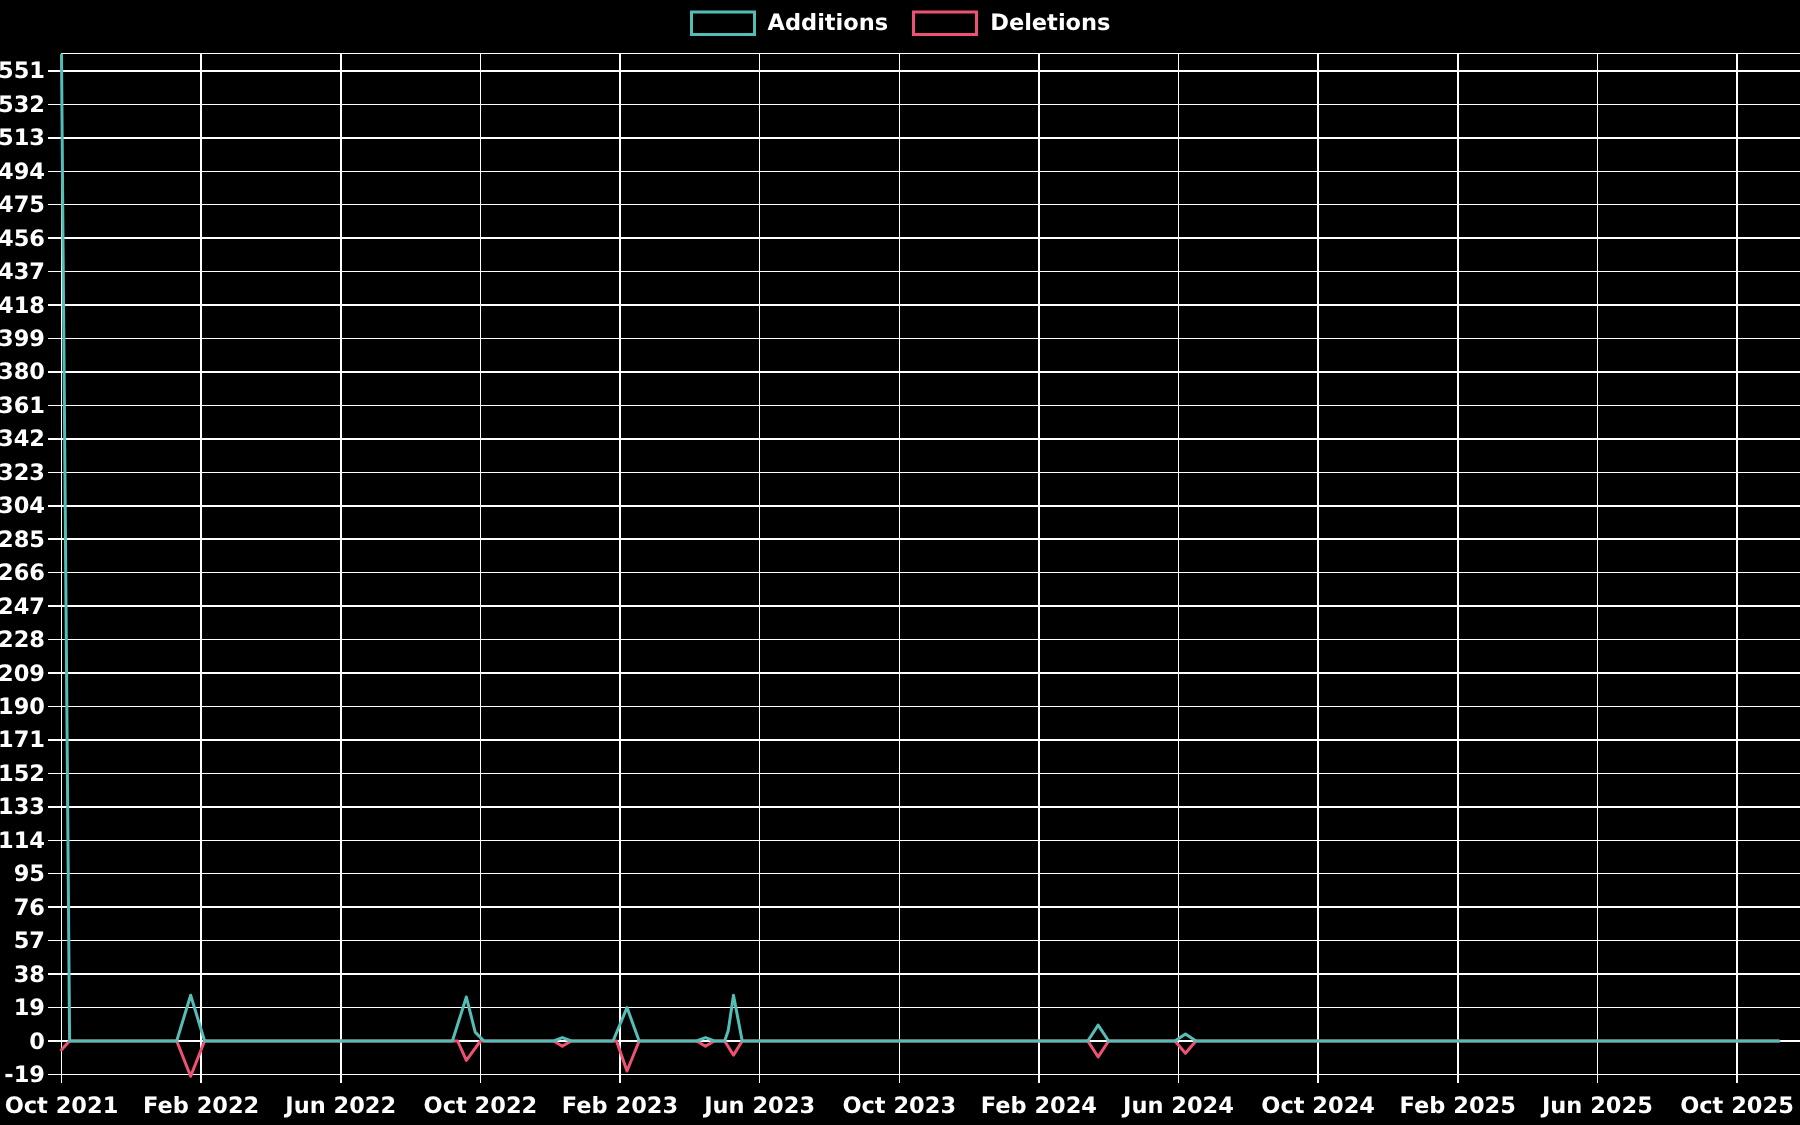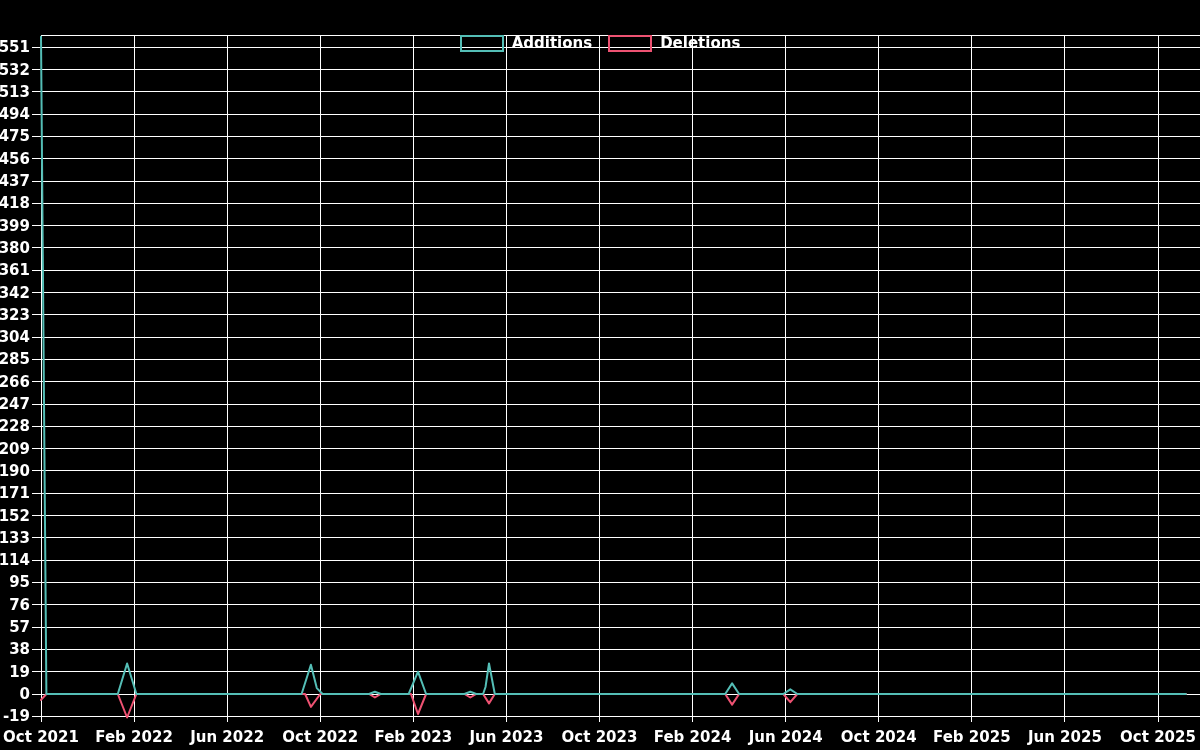--- a/index.html
+++ b/index.html
@@ -1,18 +1,18 @@
 <!DOCTYPE html>
 <html><head>
 <meta charset="utf-8">
 <style>
   html,body{margin:0;padding:0;background:#000;width:1200px;height:750px;overflow:hidden;}
   body{font-family:"DejaVu Sans","Liberation Sans",sans-serif;}
   #stage{position:relative;width:1200px;height:750px;background:#000;}
-  #legend{position:absolute;top:7px;left:0;right:0;display:flex;justify-content:center;align-items:center;gap:16px;margin-top:28px;}
+  #legend{position:absolute;top:7px;left:0;right:0;display:flex;justify-content:center;align-items:center;gap:16px;}
   .legend-item{display:flex;align-items:center;gap:8px;cursor:pointer;}
   .legend-swatch{display:inline-block;width:40px;height:13px;border:2px solid #fff;background:transparent;}
   .legend-label{color:#fff;font-size:15px;font-weight:bold;line-height:1;}
   svg{position:absolute;left:0;top:0;}
   .gridline{stroke:#ffffff;stroke-width:1;shape-rendering:crispEdges;}
   .tickmark{stroke:#ffffff;stroke-width:1;shape-rendering:crispEdges;}
   .ticklabel{fill:#ffffff;font-size:15px;font-weight:bold;font-family:"DejaVu Sans","Liberation Sans",sans-serif;}
   .dataline{fill:none;stroke-width:2;stroke-linejoin:round;stroke-linecap:round;}
 </style>
 </head>

